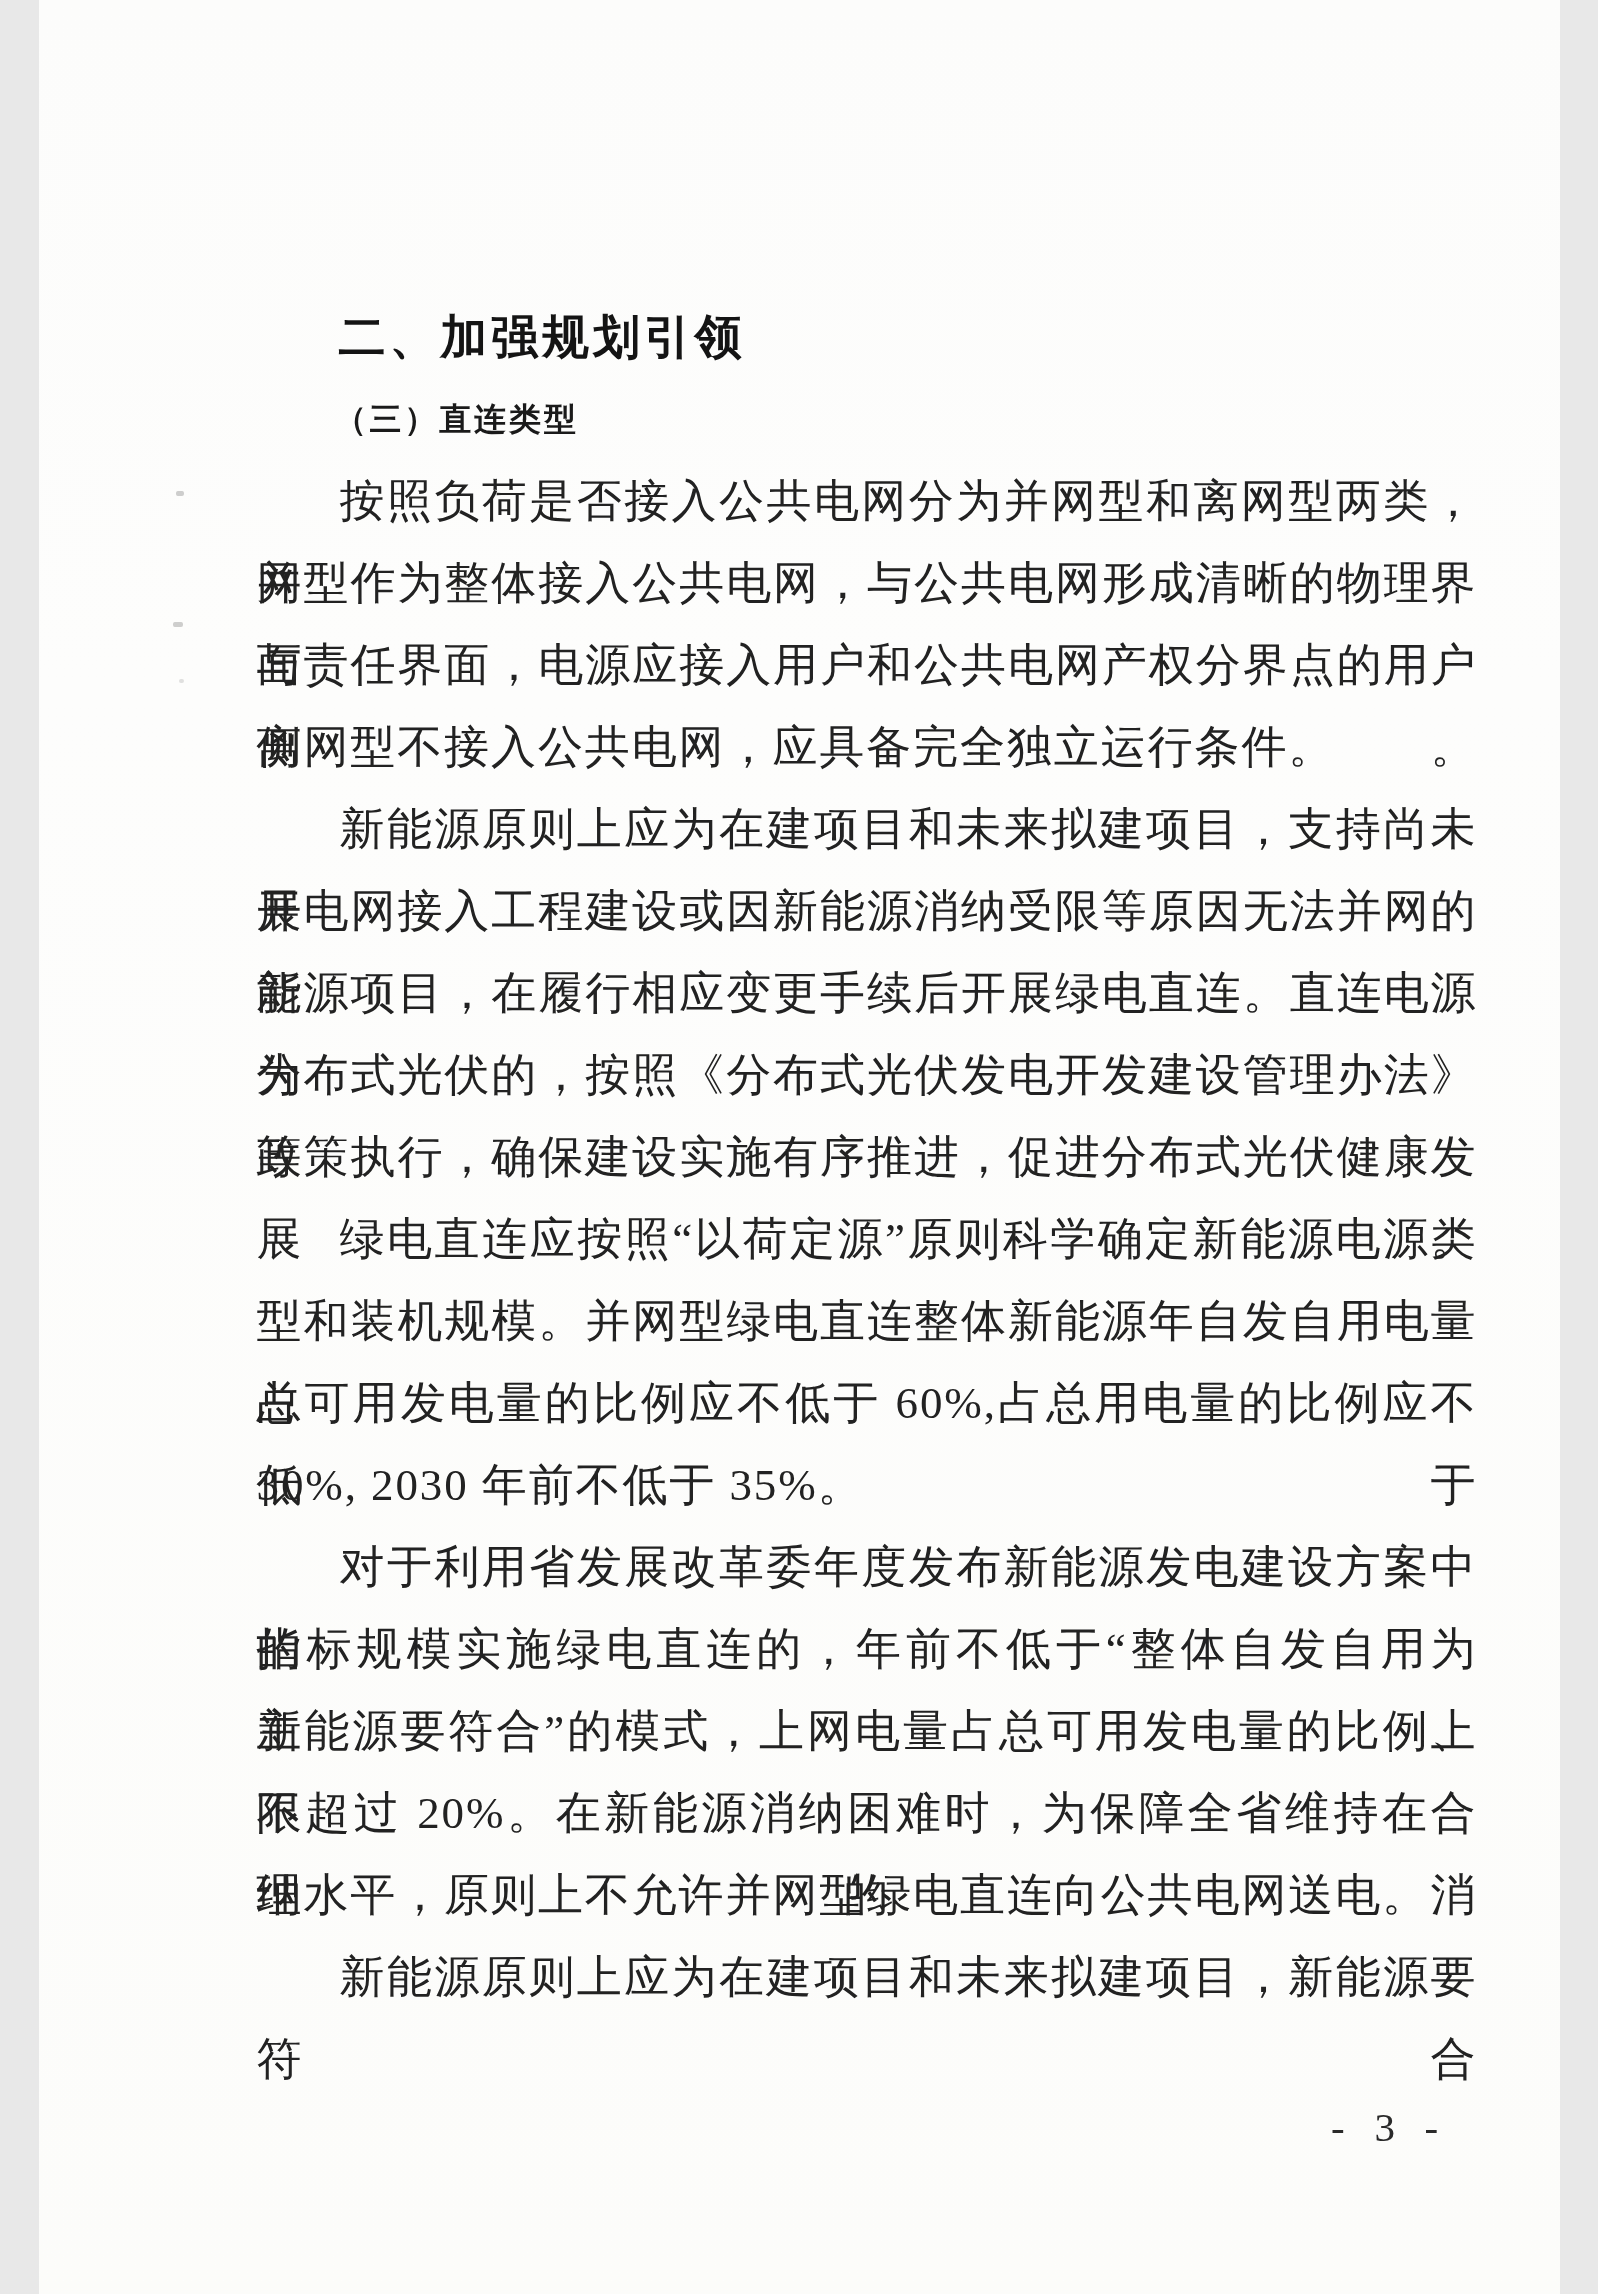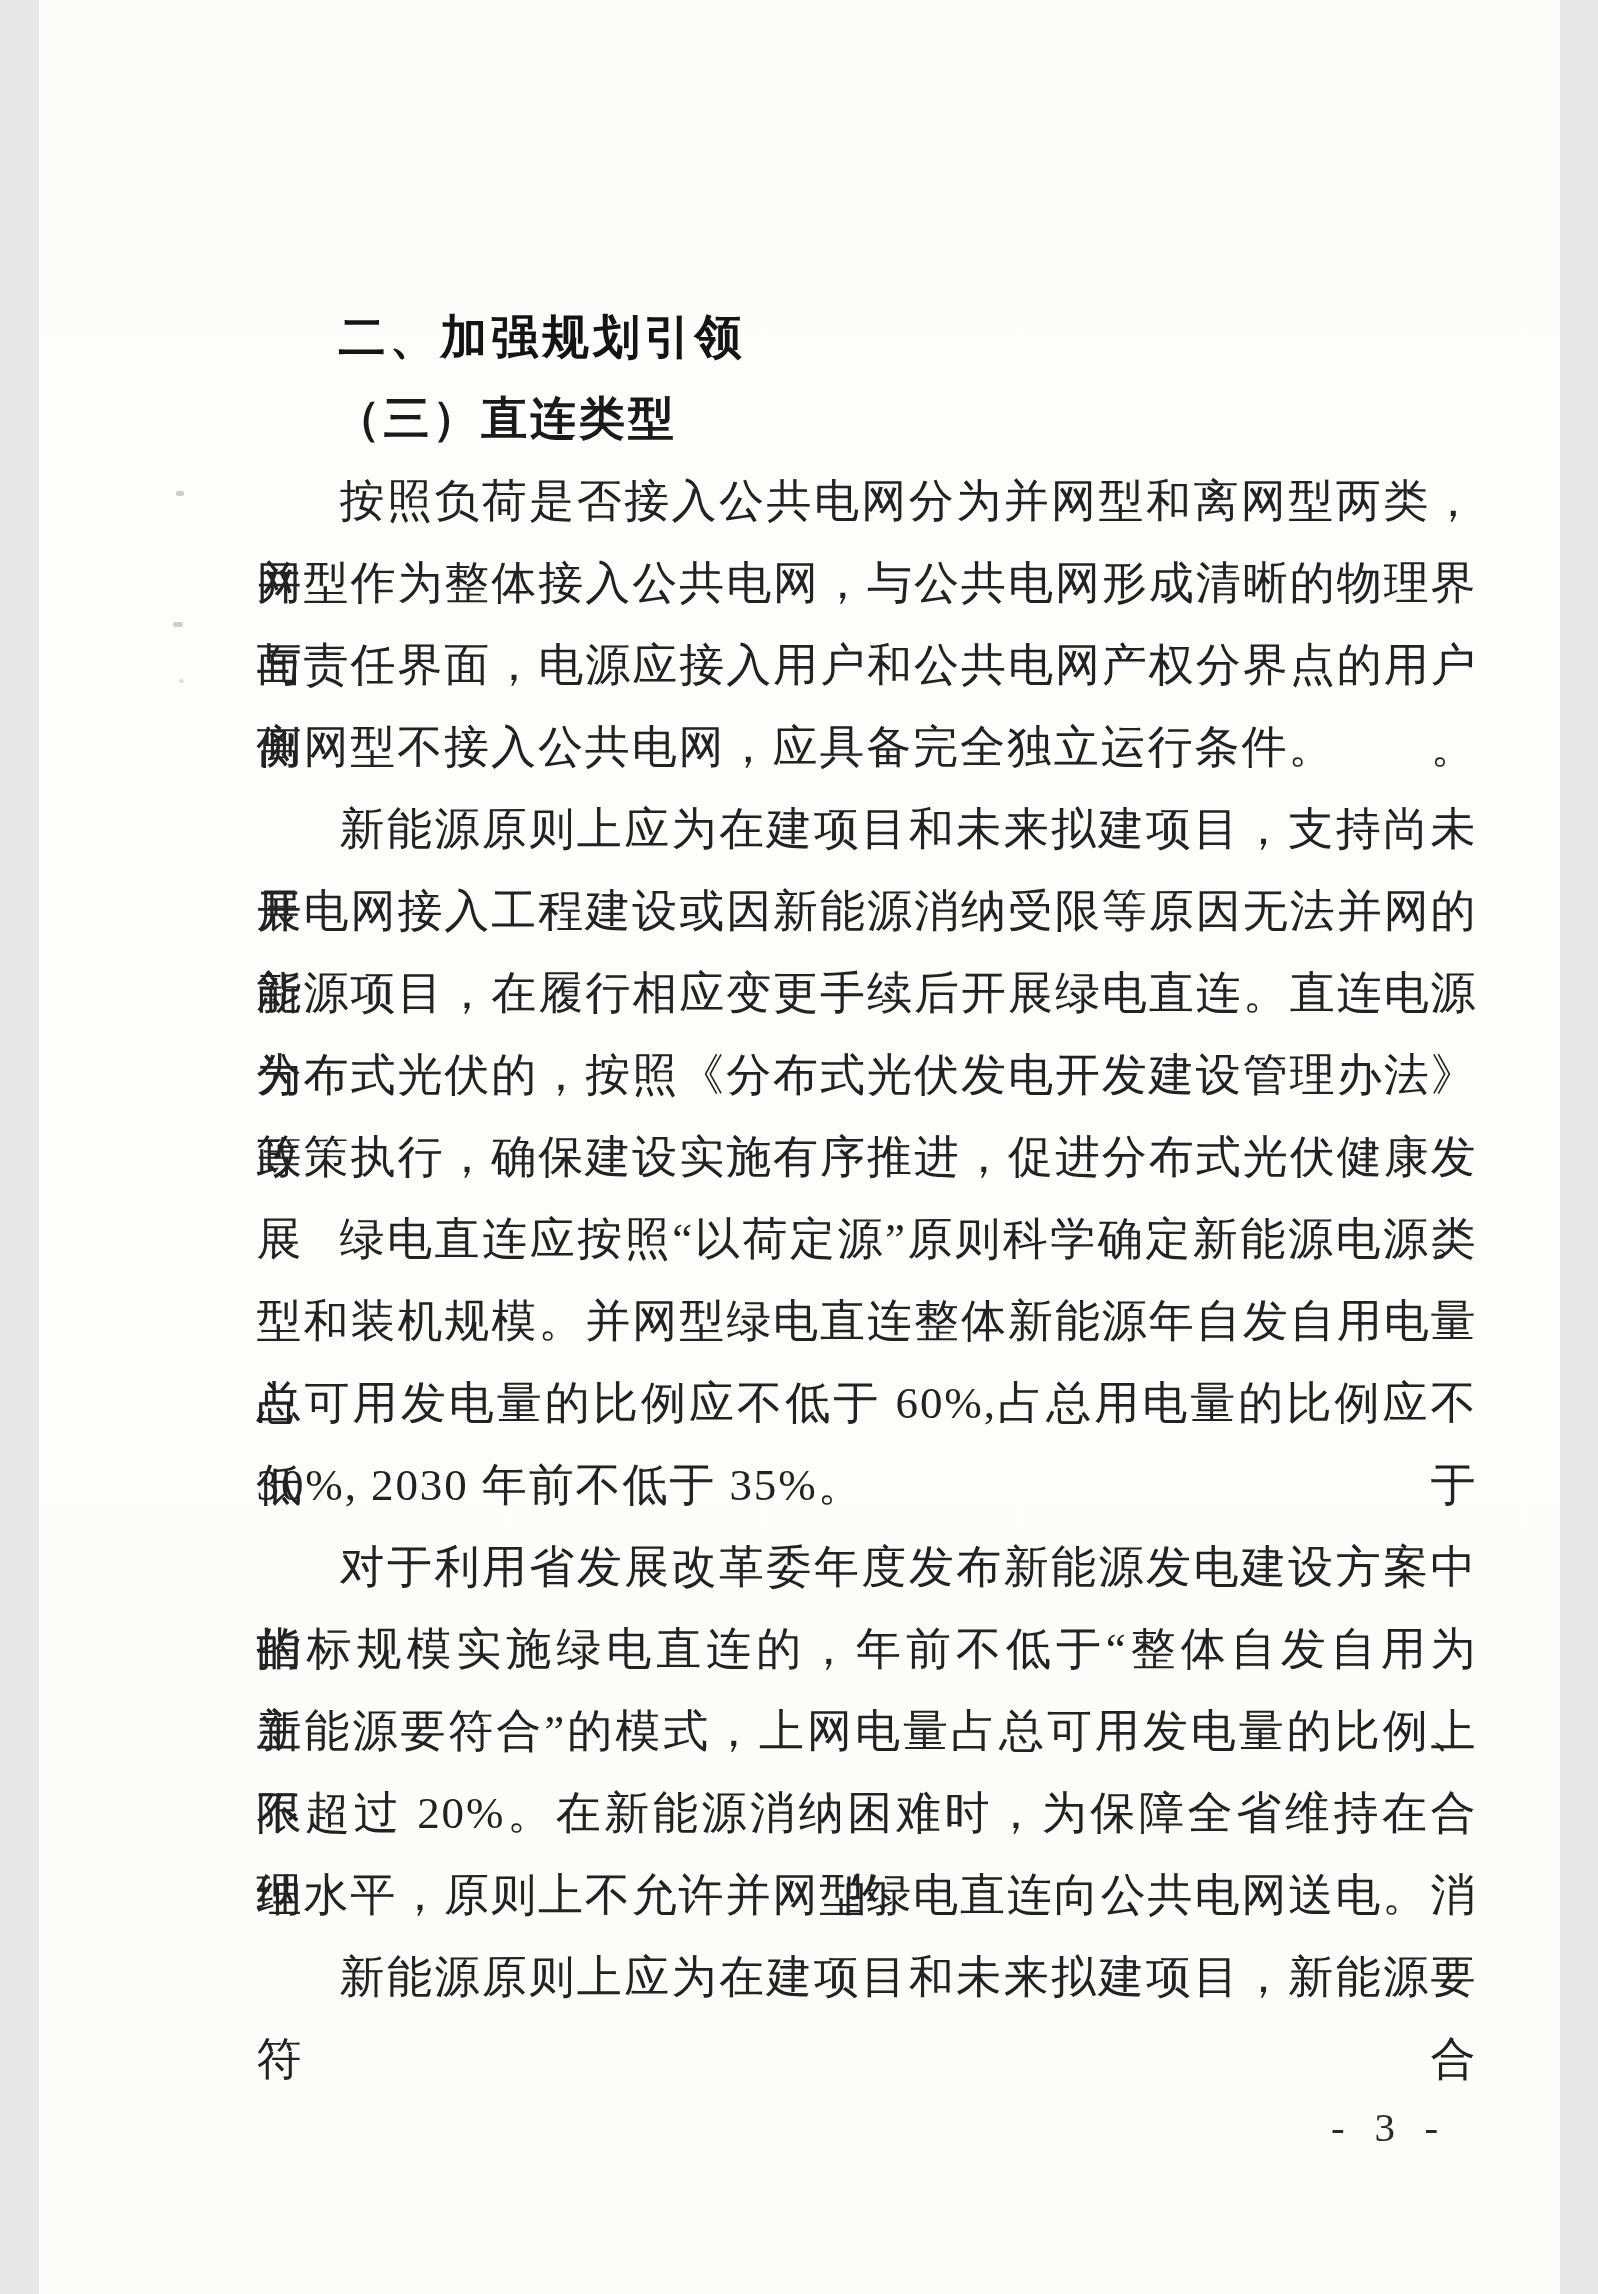--- a/index.html
+++ b/index.html
@@ -47,21 +47,21 @@
     font-family: "Liberation Sans", "DejaVu Sans", sans-serif;
     font-weight: 700;
     font-size: 47px;
     letter-spacing: 3.9px;
     color: #141414;
   }
   
   .line.h2 {
     padding-left: 78px;
     font-weight: 600;
-    font-size: 46px;
+    font-size: 32px;
     letter-spacing: 2.9px;
     color: #1a1a1a;
   }
   .footer-page-num {
     position: absolute;
     left: 1283px;
     top: 2098px;
     width: 136px;
     height: 58px;
     line-height: 58px;

